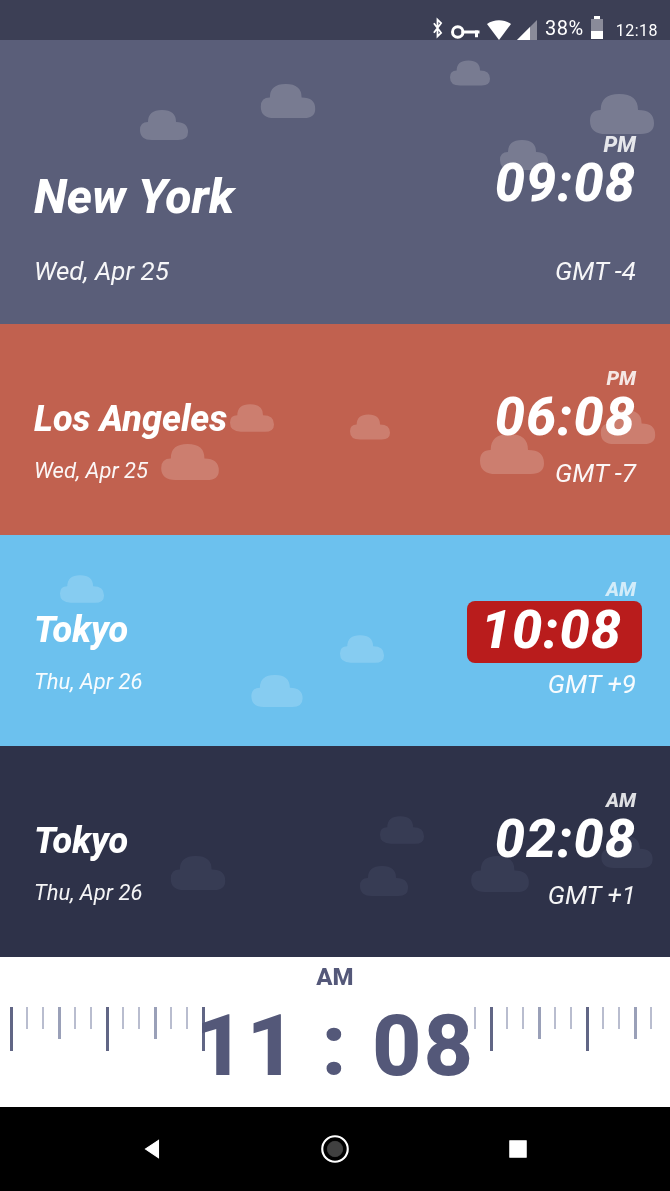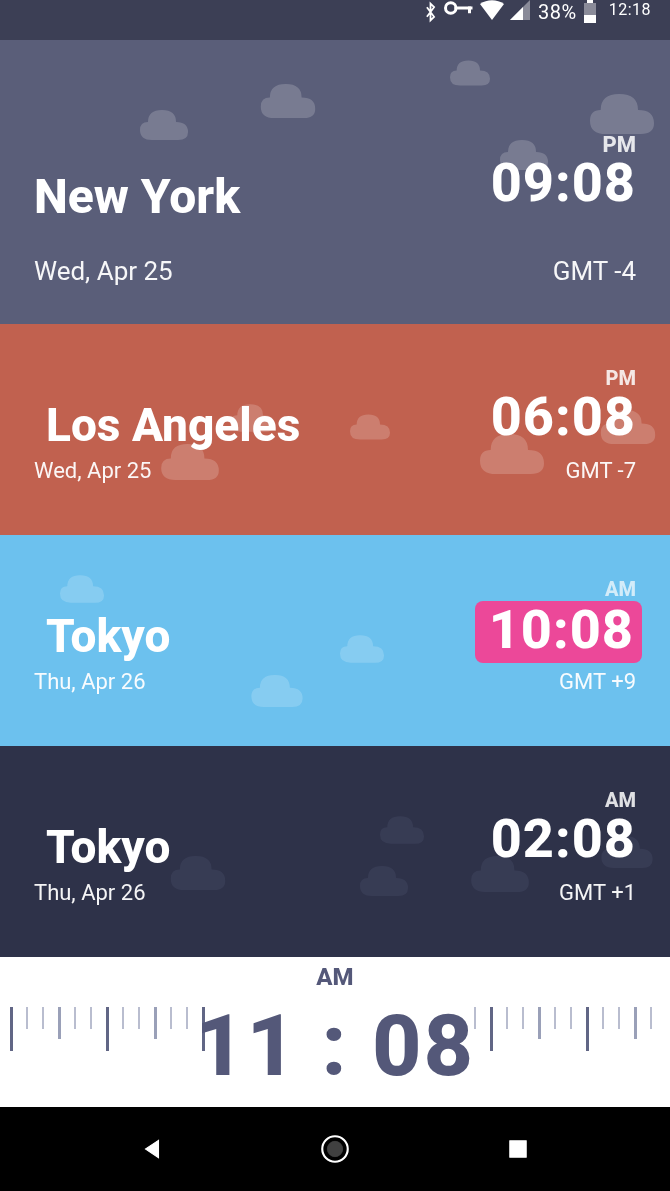--- a/index.html
+++ b/index.html
@@ -2,34 +2,35 @@
 <html><head>
 <meta charset="utf-8">
 <style>
   * { margin: 0; padding: 0; box-sizing: border-box; }
   html, body { width: 670px; height: 1191px; overflow: hidden; font-family: -apple-system, BlinkMacSystemFont, "Segoe UI", Roboto, sans-serif; background: #000; }
   .screen { width: 670px; height: 1191px; display: flex; flex-direction: column; background:#000; }
 
   
   .status-bar {
     height: 40px; background: #3c3f55; color: #fff;
-    display: flex; align-items: flex-start; justify-content: flex-end;
-    padding: 0 19px; font-size: 20px; font-weight: 500; gap: 6px;
+    display: flex; align-items: flex-end; justify-content: flex-end;
+    padding: 0 12px; font-size: 20px; font-weight: 500; gap: 6px;
     letter-spacing: .5px;
   }
   .status-bar .ico { display:inline-flex; align-items:center; }
   .status-bar svg { display:block; }
   .pct { font-size:20px; font-weight:400; margin-left:2px; }
   .clk { font-size:16px; font-weight:400; margin-left:6px; }
 
   
   .cards { flex: 0 0 auto; }
   .card {
     position: relative; width: 100%; color:#fff; overflow:hidden;
     padding: 0 34px;
+    font-style: italic;
   }
   .card .clouds { position:absolute; inset:0; pointer-events:none; opacity:.18; }
   .card .clouds svg { position:absolute; fill:#fff; }
 
   .card-body { position:relative; height:100%; }
   .city  { font-weight:800; }
   .date  { font-weight:400; opacity:.95; }
   .ampm  { font-weight:800; opacity:.85; text-align:right; }
   .time  { font-weight:800; text-align:right; letter-spacing:1px; }
   .tz    { font-weight:400; text-align:center; opacity:.95; }
@@ -39,31 +40,31 @@
   .card.primary .ampm { font-size:22px; position:absolute; right:0; top:92px; }
   .card.primary .time { font-size:54px; position:absolute; right:0; top:116px; line-height:1; }
   .card.primary .city { font-size:48px; position:absolute; left:0; top:128px; }
   .card.primary .date { font-size:26px; position:absolute; left:0; top:216px; }
   .card.primary .tz   { font-size:26px; position:absolute; right:0; top:216px; }
 
   
   .card.secondary { height: 211px; }
   .card.secondary .ampm { font-size:20px; position:absolute; right:0; top:42px; }
   .card.secondary .time { font-size:54px; position:absolute; right:0; top:66px; line-height:1; }
-  .card.secondary .city { font-size:46px; position:absolute; left:0; top:74px;margin-left:12px; }
+  .card.secondary .city { font-size:36px; position:absolute; left:0; top:74px; }
   .card.secondary .date { font-size:22px; position:absolute; left:0; top:134px; }
-  .card.secondary .tz   { font-size:22px; position:absolute; right:0; top:134px; }
+  .card.secondary .tz   { font-size:26px; position:absolute; right:0; top:134px; }
 
   .card.c1 { background:#c1614f; }
   .card.c2 { background:#6cc1ee; }
   .card.c3 { background:#2e3249; }
 
   .card.c2 .ampm { color:#fff; opacity:.7; }
   .time.hl {
-    background:#ec4899; color:#fff; padding:2px 8px 6px 14px; border-radius:8px;
+    background:#b91c1c; color:#fff; padding:2px 20px 6px 14px; border-radius:8px;
     right:-6px !important;
   }
 
   .card.c3 .clouds { opacity:.25; }
   .card.c3 .clouds svg { fill:#555a78; opacity:1; }
 
   
   .slider {
     height: 150px; background:#fff; position:relative; color:#545879;
     display:flex; flex-direction:column; align-items:center; justify-content:center;

